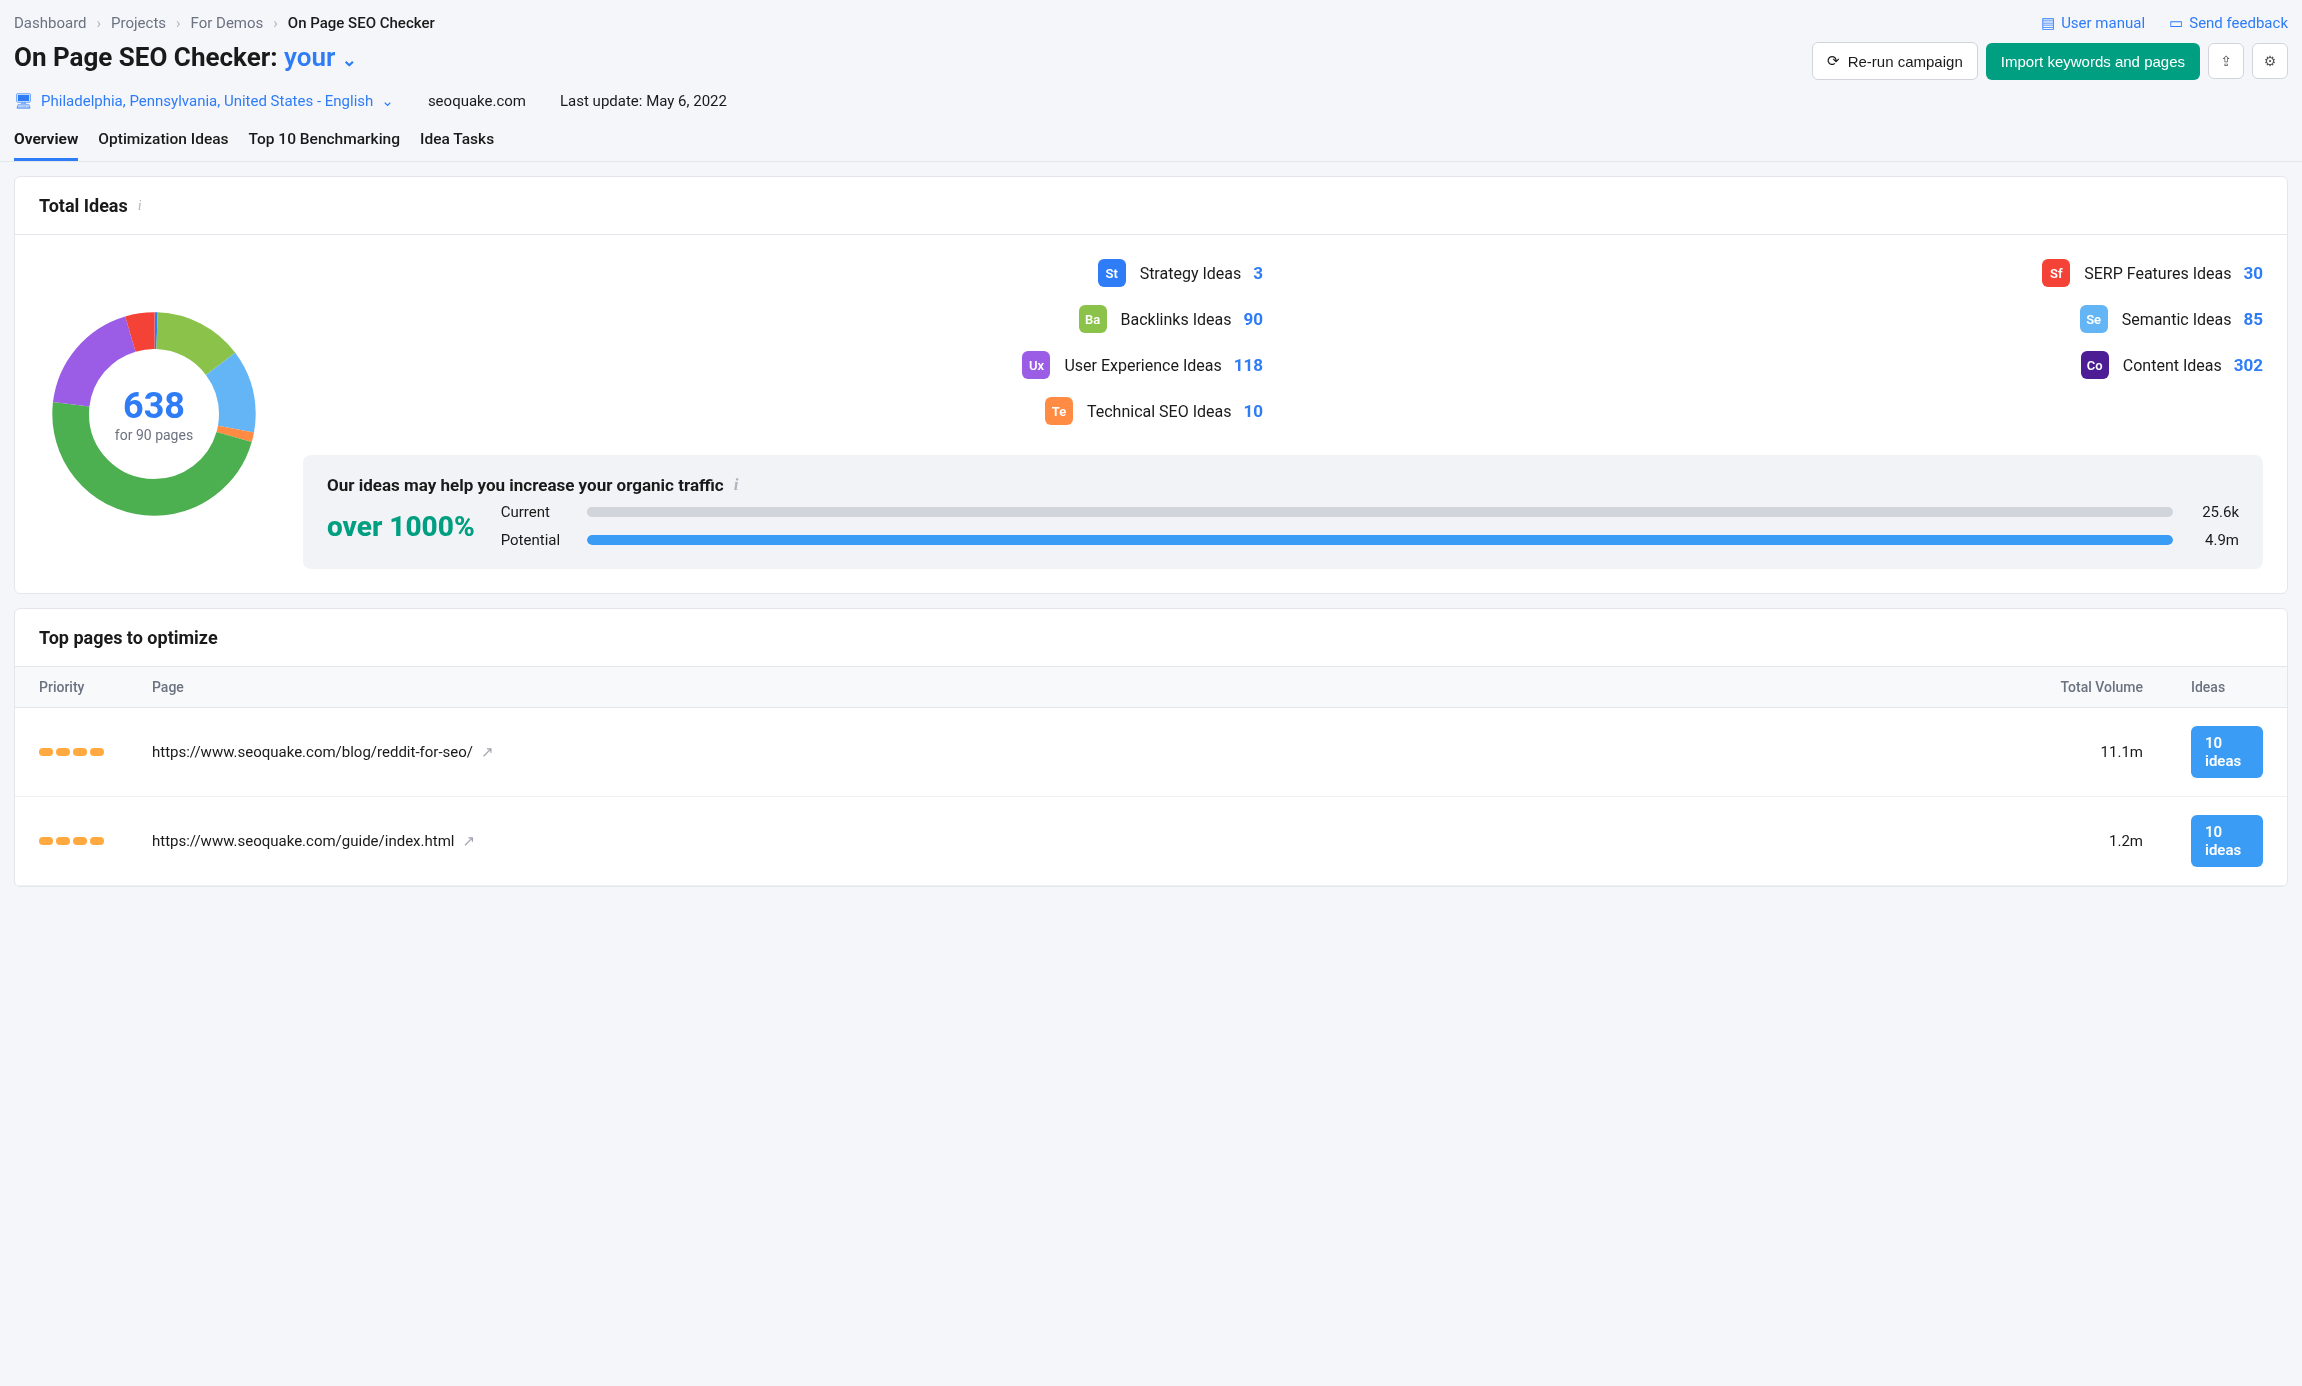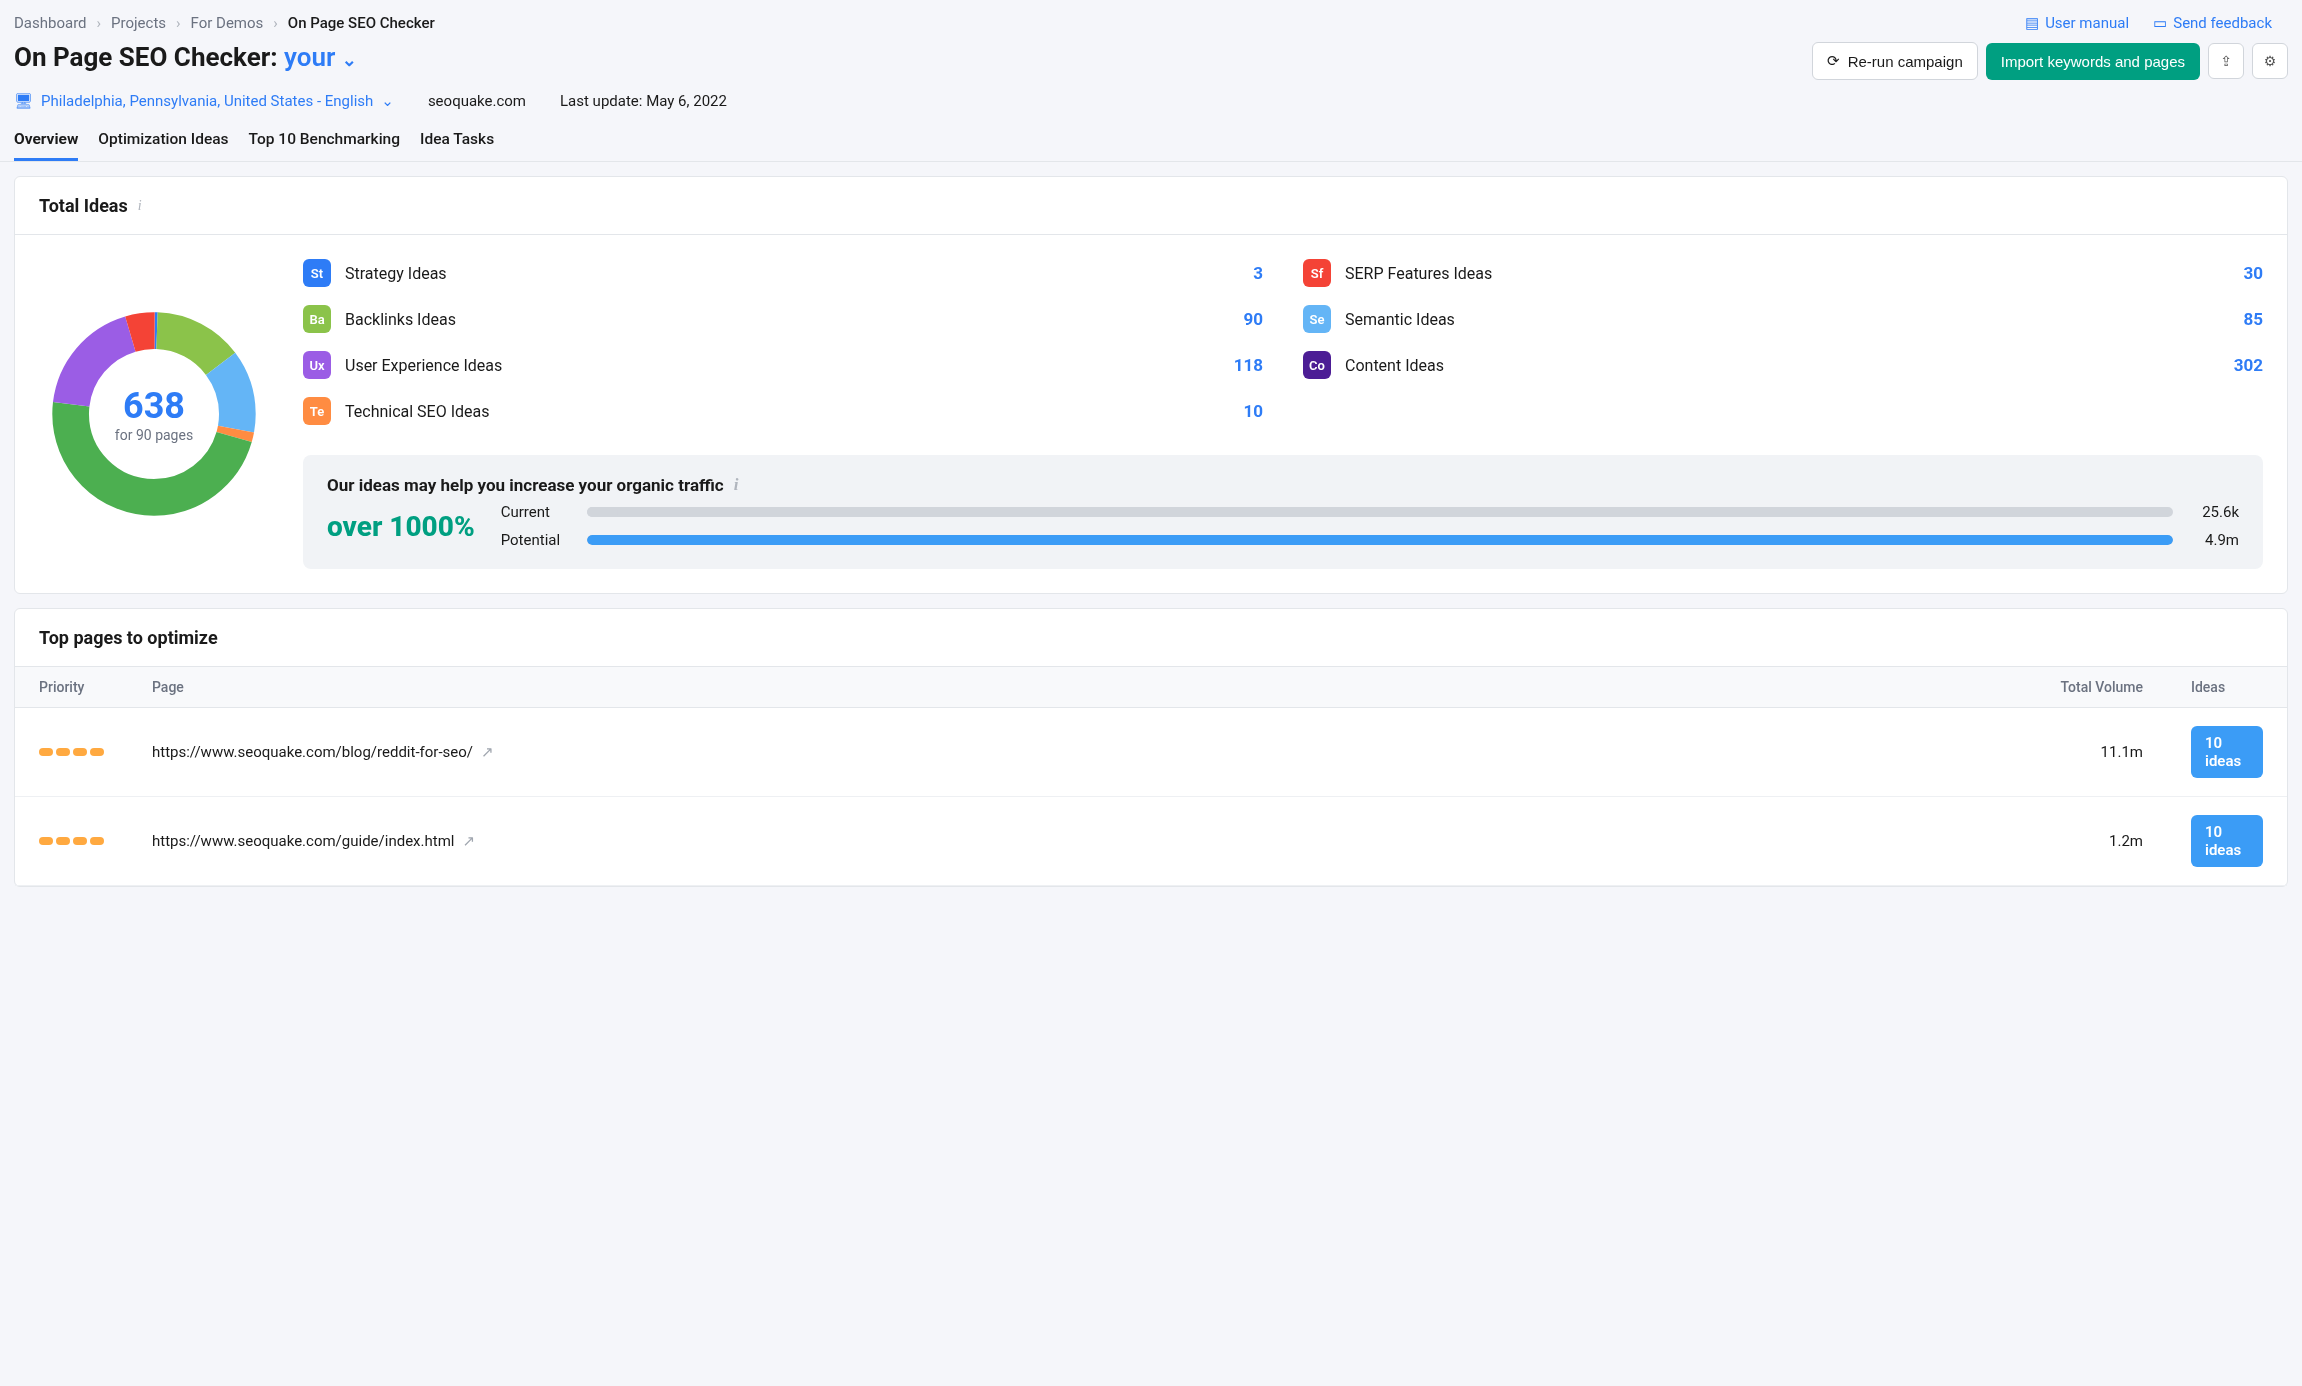--- a/index.html
+++ b/index.html
@@ -32,21 +32,21 @@
 .card-header { padding: 18px 24px; border-bottom: 1px solid #e3e6ea; display: flex; align-items: center; gap: 10px; }
 .card-title { font-size: 18px; font-weight: 700; }
 .info-icon { color: #b0b5bd; font-style: italic; font-family: serif; }
 .card-body { padding: 24px; display: flex; gap: 34px; }
 .donut-wrap { flex: 0 0 230px; display: flex; align-items: center; justify-content: center; position: relative; }
 .donut-center { position: absolute; text-align: center; }
 .donut-center .big { font-size: 36px; font-weight: 700; color: #2e7cf6; }
 .donut-center .sub { font-size: 14px; color: #6b7280; }
 .ideas-grid { flex: 1; display: flex; flex-direction: column; gap: 0; }
 .ideas-cols { display: flex; gap: 40px; }
-.ideas-col { flex: 1; display: flex; flex-direction: column; gap: 18px; }
+.ideas-col { flex: 1; display: flex; flex-direction: column; gap: 18px; align-items: flex-end; }
 .idea-row { display: flex; align-items: center; justify-content: space-between; gap: 12px; }
 .idea-left { display: flex; align-items: center; gap: 14px; }
 .idea-badge { width: 28px; height: 28px; border-radius: 6px; display: inline-flex; align-items: center; justify-content: center; color: #fff; font-size: 13px; font-weight: 600; }
 .idea-label { font-size: 16px; color: #1a1a1a; }
 .idea-count { font-size: 17px; font-weight: 700; color: #2e7cf6; }
 .traffic-box { background: #f1f3f6; border-radius: 8px; padding: 20px 24px; margin-top: 30px; }
 .traffic-title { font-size: 17px; font-weight: 700; margin-bottom: 8px; display: flex; align-items: center; gap: 10px; }
 .traffic-row { display: flex; align-items: center; gap: 26px; }
 .traffic-pct { font-size: 28px; font-weight: 800; color: #009f81; }
 .traffic-bars { flex: 1; display: flex; flex-direction: column; gap: 10px; }
@@ -65,21 +65,21 @@
 .pill { width: 14px; height: 8px; background: #ffa940; border-radius: 4px; }
 .page-link { color: #1a1a1a; display: inline-flex; align-items: center; gap: 8px; }
 .ext-icon { color: #a0a6af; }
 .ideas-btn { background: #3b9cf6; color: #fff; padding: 8px 14px; border-radius: 6px; font-weight: 600; font-size: 15px; cursor: pointer; display: inline-block; }
 svg.donut { width: 220px; height: 220px; }
 </style>
 </head>
 <body>
 
 <div class="container">
-  <div style="display:flex; justify-content:space-between; align-items:flex-start; padding-right:30px;">
+  <div style="display:flex; justify-content:space-between; align-items:flex-start; padding-right:14px;">
     <div class="breadcrumb">
       <span class="link">Dashboard</span>
       <span class="chevron">›</span>
       <span class="link">Projects</span>
       <span class="chevron">›</span>
       <span class="link">For Demos</span>
       <span class="chevron">›</span>
       <span class="current">On Page SEO Checker</span>
     </div>
     <div class="toplinks">

